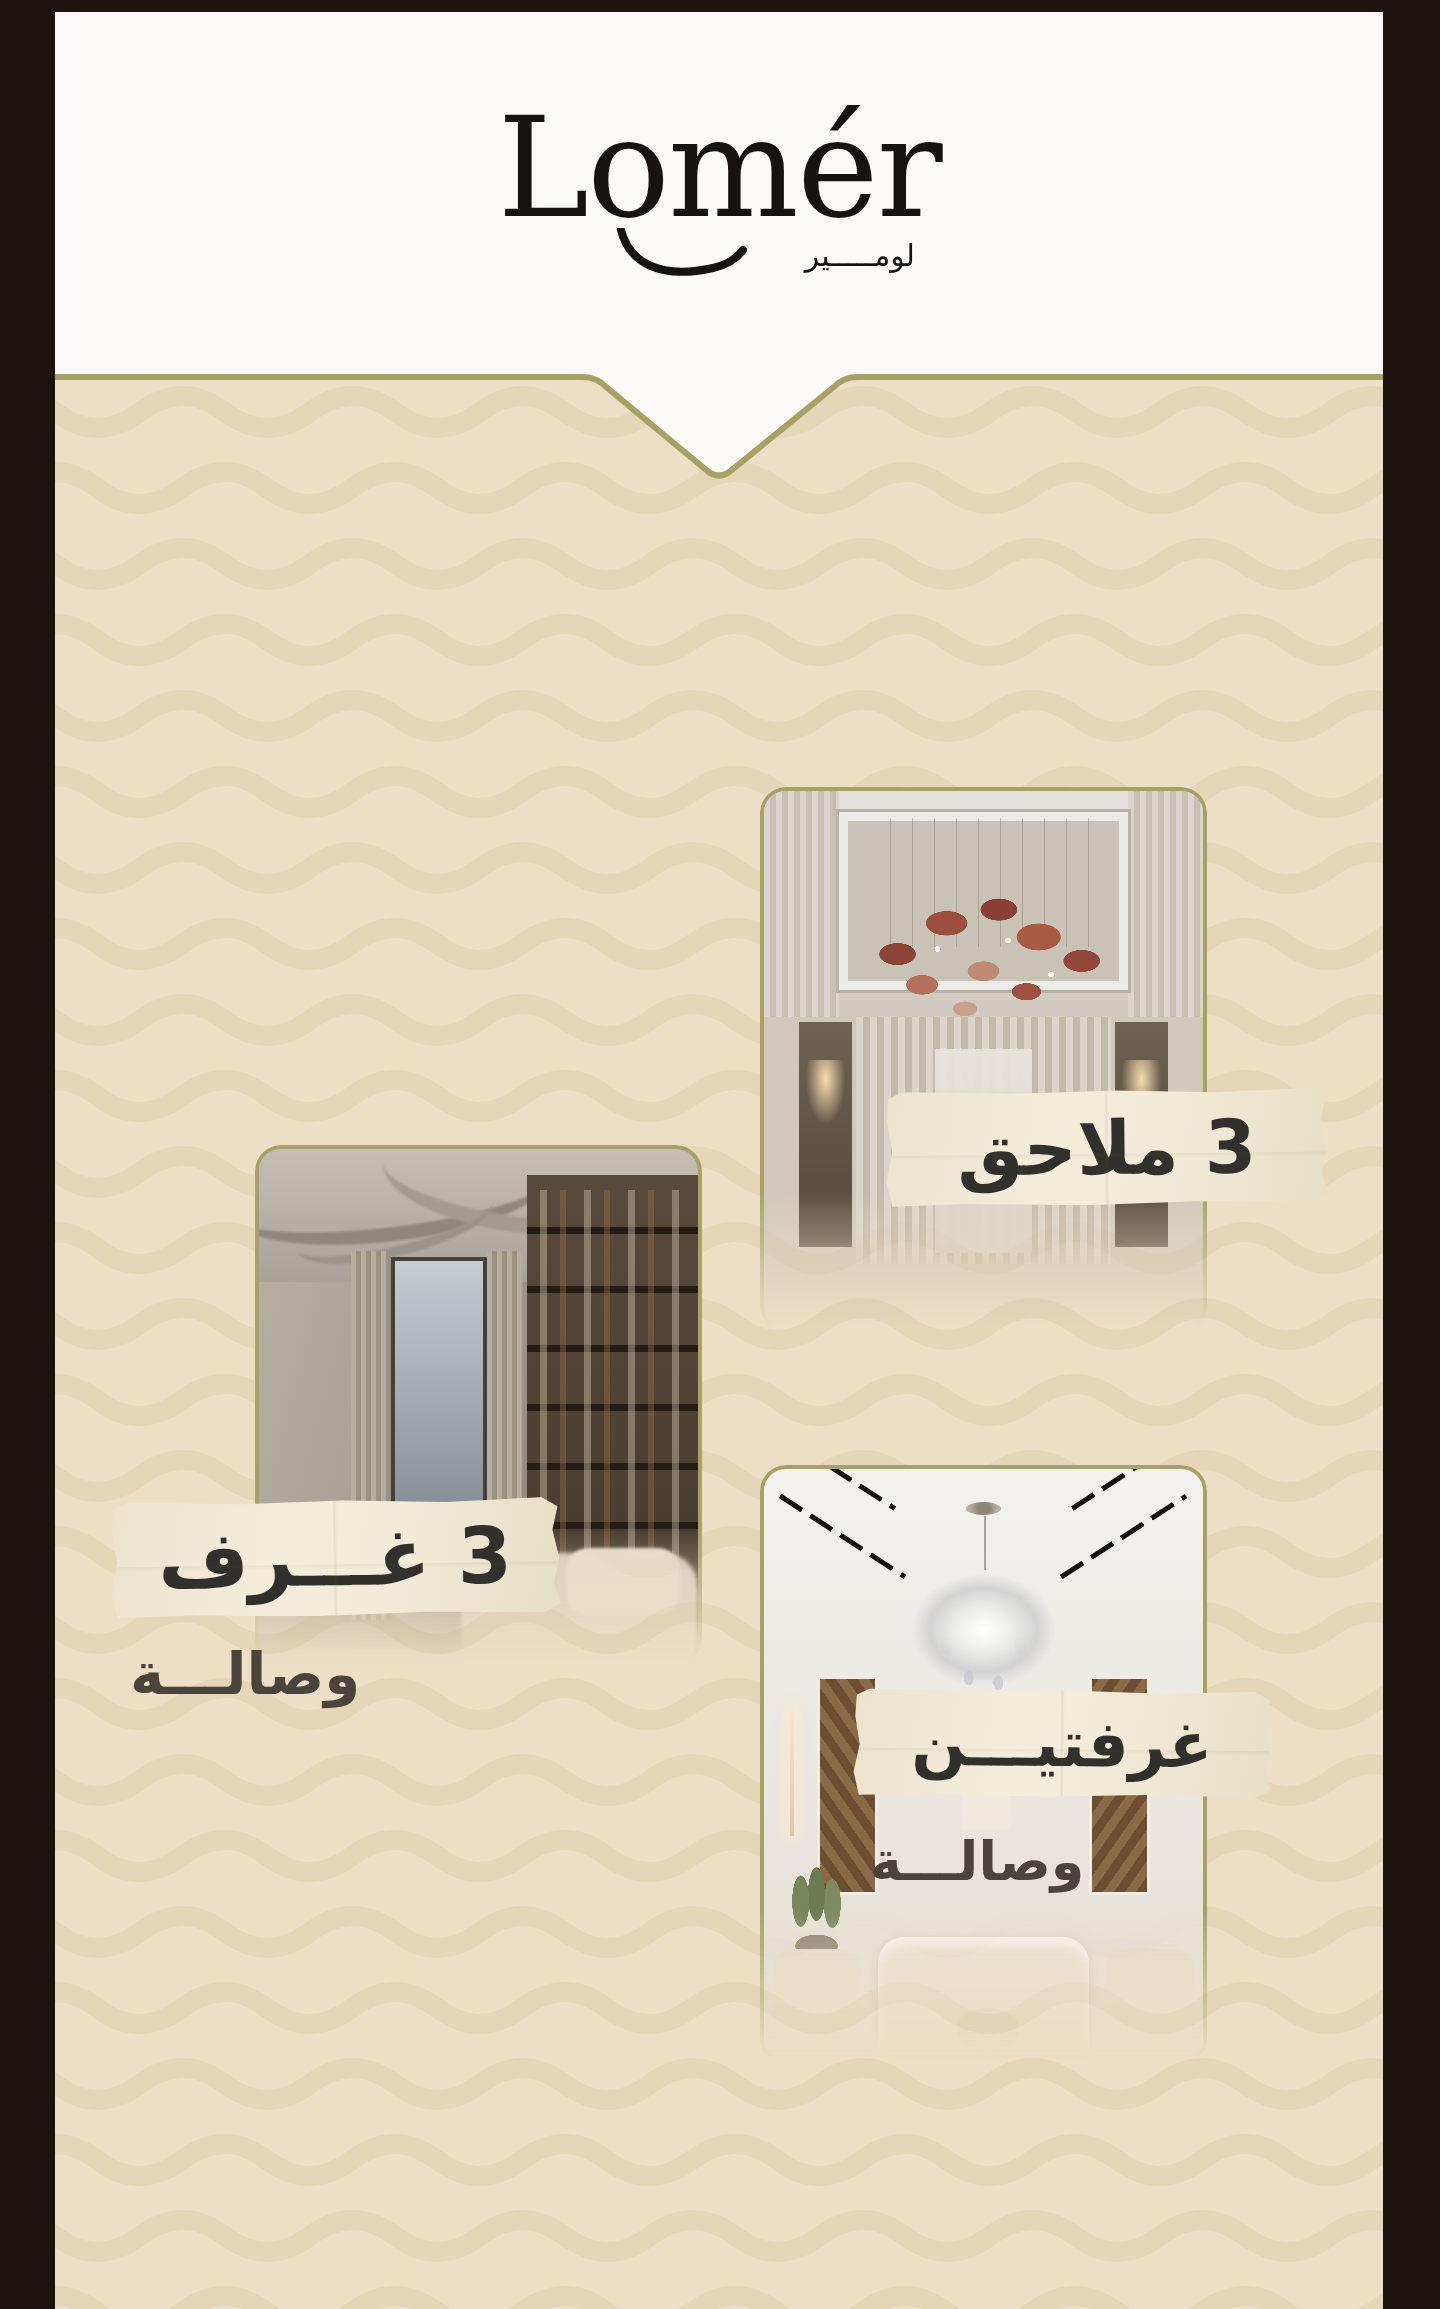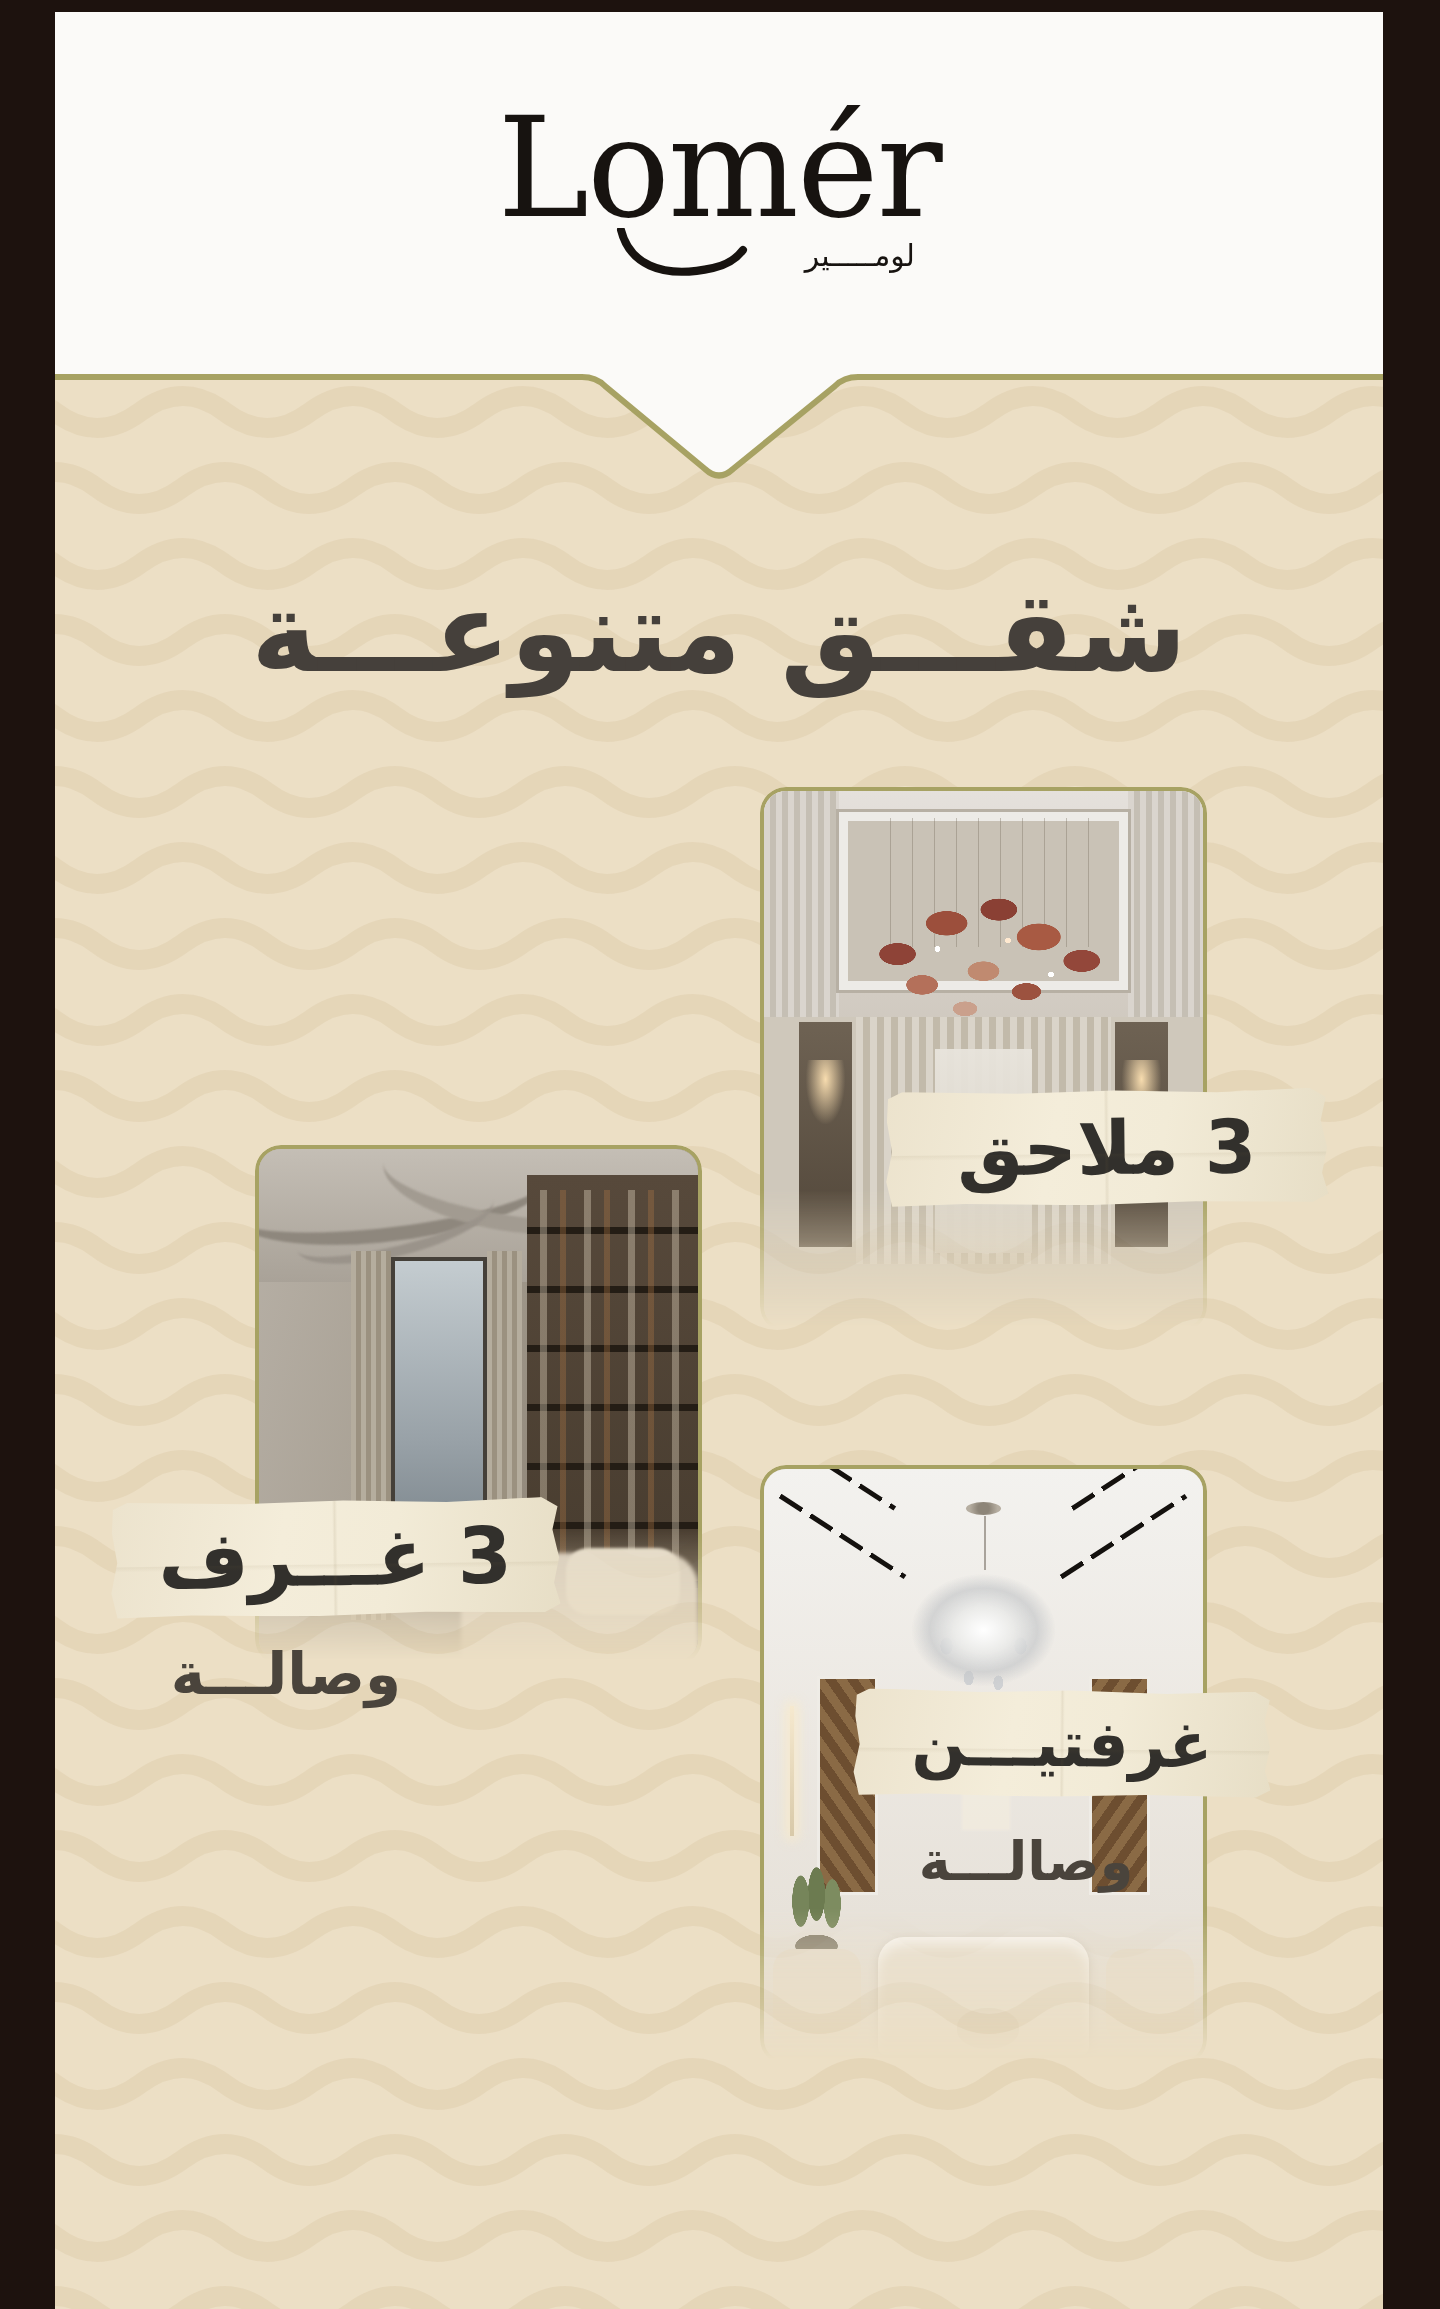--- a/index.html
+++ b/index.html
@@ -117,21 +117,21 @@
             background:linear-gradient(100deg,#ece3cd 0%,#f4edda 38%,#f2ebd7 62%,#e7dec6 100%);
             box-shadow:0 7px 16px rgba(90,70,40,.22);
             clip-path:polygon(0.8% 6%, 4% 0%, 30% 2.5%, 52% 0.5%, 75% 3%, 96% 0%, 99.6% 8%, 98.4% 28%, 99.8% 52%, 98.6% 74%, 100% 92%, 96.5% 99%, 70% 97.5%, 45% 100%, 18% 97.8%, 1.5% 99.5%, 0.2% 78%, 1.6% 52%, 0.5% 26%); }
   .banner::after { content:""; position:absolute; inset:0; pointer-events:none; background:
       linear-gradient(to right, rgba(0,0,0,0) 49.5%, rgba(120,100,60,.10) 50%, rgba(0,0,0,0) 50.6%),
       linear-gradient(to bottom, rgba(0,0,0,0) 55%, rgba(120,100,60,.07) 56%, rgba(0,0,0,0) 60%); }
   .banner-1 { left:830px; top:1078px; width:443px; height:115px; font-size:74px; transform:rotate(-0.6deg); }
   .banner-2 { left:55px;  top:1488px; width:450px; height:116px; font-size:78px; transform:rotate(-0.8deg); }
   .banner-3 { left:798px; top:1678px; width:418px; height:107px; font-size:64px; transform:rotate(0.5deg); }
 
-  .sublabel { position:absolute; z-index:3; direction:rtl; text-align:center; font-weight:bold; color:#4a443c; }
+  .sublabel { position:absolute; z-index:3; direction:rtl; text-align:left; font-weight:bold; color:#4a443c; }
   .sublabel-2 { left:75px;  top:1628px; width:312px; font-size:58px; }
   .sublabel-3 { left:815px; top:1818px; width:312px; font-size:54px; }
 
   
   .watermark { position:absolute; left:748px; top:1173px; width:188px; height:83px; z-index:4;
                background:rgba(122,116,108,.55); border-radius:24px;
                display:flex; align-items:center; justify-content:center;
                color:rgba(253,252,249,.88); font-weight:bold; font-size:40px; letter-spacing:-1px;
                text-shadow:0 1px 2px rgba(80,75,70,.35); }
   .watermark span { line-height:1; }
@@ -158,21 +158,20 @@
         <pattern id="wv" width="170" height="152" patternUnits="userSpaceOnUse">
           <rect width="170" height="152" fill="#ecdfc5"></rect>
           <path d="M-85 40 Q-42 8 0 40 T85 40 T170 40 T255 40" fill="none" stroke="#e2d3b4" stroke-width="20" stroke-linecap="round" opacity="0.75"></path>
           <path d="M-42 116 Q0 84 42 116 T127 116 T212 116 T297 116" fill="none" stroke="#e2d3b4" stroke-width="20" stroke-linecap="round" opacity="0.75"></path>
         </pattern>
       </defs>
       <path d="M0 5 L527 5 Q541 5 550 14 L650 97 Q664 110 678 97 L780 14 Q789 5 803 5 L1328 5 L1328 1949 L0 1949 Z" fill="url(#wv)"></path>
       <path d="M0 5 L527 5 Q541 5 550 14 L650 97 Q664 110 678 97 L780 14 Q789 5 803 5 L1328 5" fill="none" stroke="#a7a263" stroke-width="6" stroke-linecap="round"></path>
     </svg>
 
-    <h1 class="heading">شقـــق متنوعـــة</h1>
 
     <div class="card card-1">
       <div class="photo">
         <div class="c1-ceil"></div>
         <div class="c1-slat-l"></div>
         <div class="c1-slat-r"></div>
         <div class="c1-coffer"></div>
         <div class="c1-wall"></div>
         <div class="c1-curt"></div>
         <div class="c1-sheer"></div>

